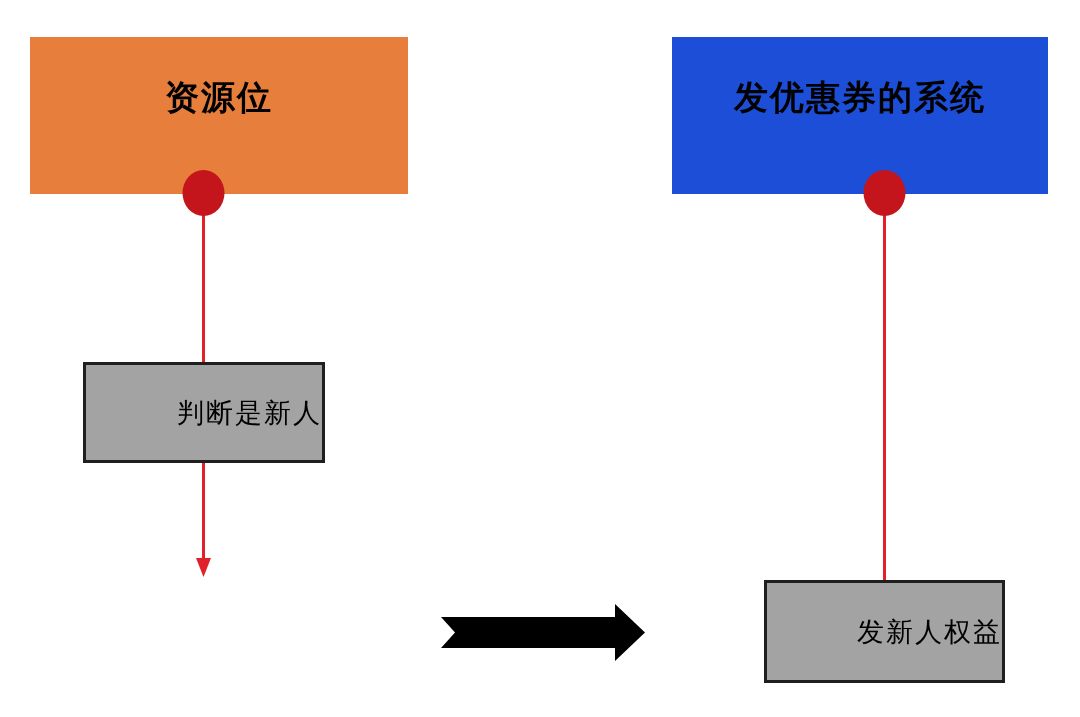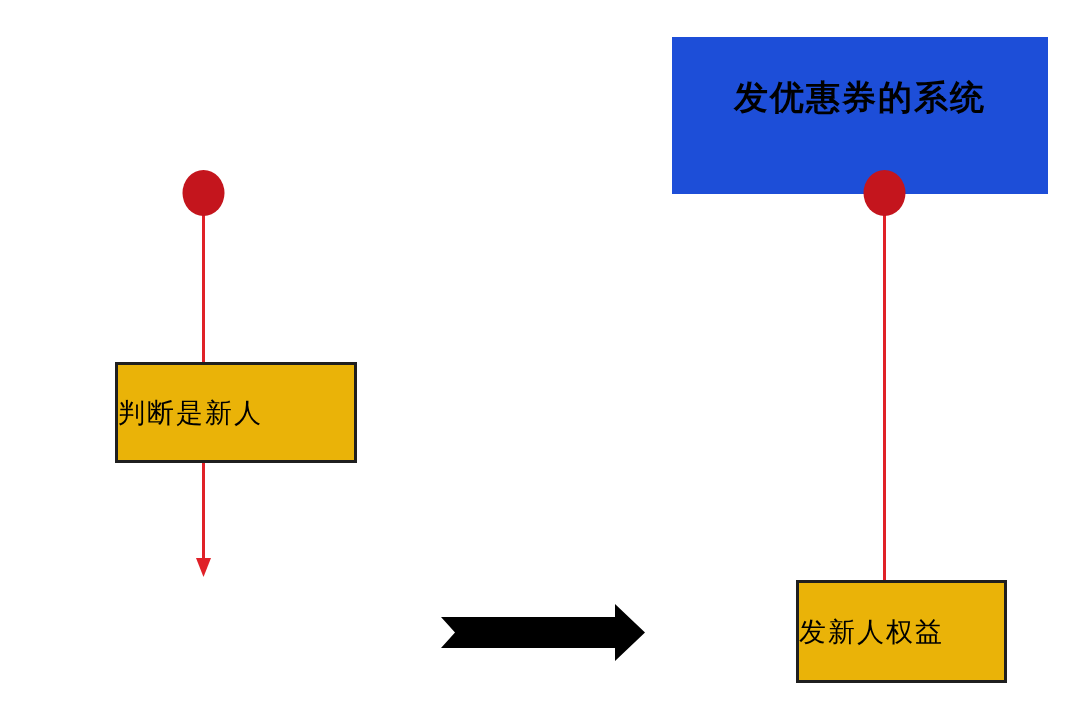--- a/index.html
+++ b/index.html
@@ -29,48 +29,50 @@
     letter-spacing: 2px;
     transform: translateY(-18px);
   }
   .actor-left  { left: 30px;  top: 37px; width: 378px; height: 157px; }
   .actor-right { left: 672px; top: 37px; width: 376px; height: 157px; }
 
   .step-box {
     position: absolute;
     display: flex;
     align-items: center;
-    justify-content: flex-start;
-    background: #eab308;
+    justify-content: flex-end;
+    background: #a3a3a3;
     border: 3px solid #1f1f1f;
     box-sizing: border-box;
-    margin-left: 32px;
   }
   .step-box .step-label {
     font-size: 27px;
     color: #000000;
     letter-spacing: 2px;
   }
   .step-1 { left: 83px;  top: 362px; width: 242px; height: 101px; }
   .step-2 { left: 83px;  top: 577px; width: 242px; height: 101px; }
-  .step-3 { left: 764px; top: 580px; width: 211px; height: 103px; }
+  .step-3 { left: 764px; top: 580px; width: 241px; height: 103px; }
 
   .connector-layer {
     position: absolute;
     left: 0; top: 0;
     width: 1080px;
     height: 717px;
     pointer-events: none;
   }
 </style>
 </head>
 <body>
 
 <div class="canvas">
 
+  <div class="actor-box actor-left" data-bind-style="background-color:colors.actor_fill" style="background-color: rgb(232, 126, 60);">
+    <span class="actor-label" data-bind="actors.0.label">资源位</span>
+  </div>
 
   <div class="actor-box actor-right" data-bind-style="background-color:colors.actor_fill" style="background-color: #1d4ed8;">
     <span class="actor-label" data-bind="actors.1.label">发优惠券的系统</span>
   </div>
 
   <svg class="connector-layer" viewBox="0 0 1080 717" xmlns="http://www.w3.org/2000/svg">
 
     <line x1="203.5" y1="210" x2="203.5" y2="362" stroke-width="3" stroke="#e02128"></line>
 
     <line x1="203.5" y1="463" x2="203.5" y2="560" stroke-width="3" stroke="#e02128"></line>

